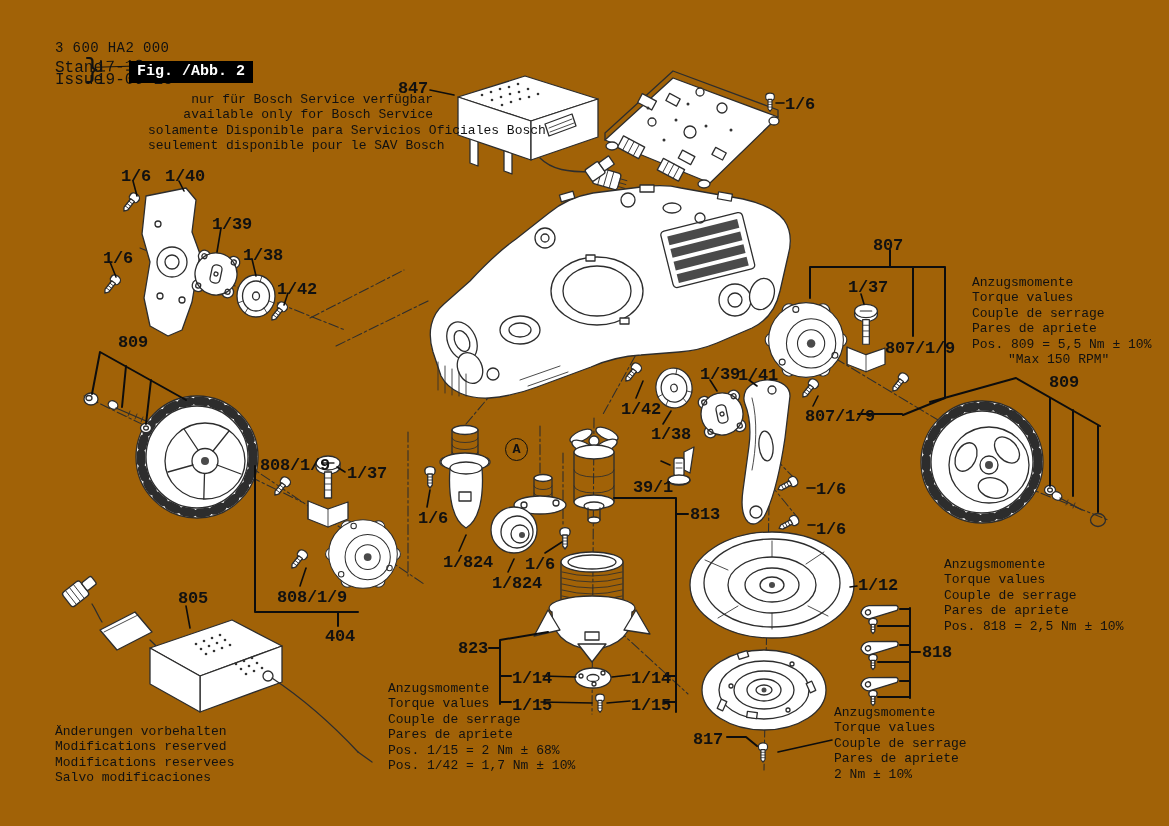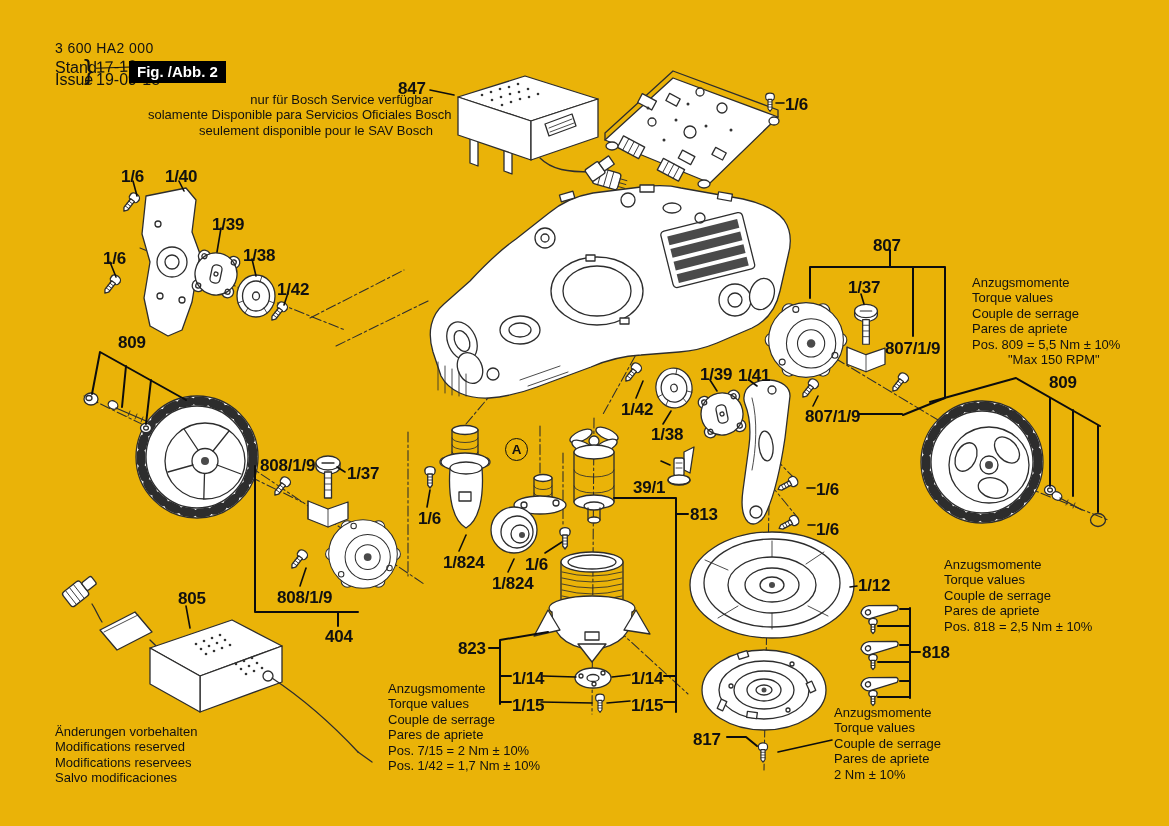--- a/index.html
+++ b/index.html
@@ -1,17 +1,17 @@
 <!DOCTYPE html>
 <html><head>
 <meta charset="utf-8">
 <style>
   html,body{margin:0;padding:0;background:#fff}
-  .stage{position:relative;width:1169px;height:826px;background:#eab308;overflow:hidden;
-         font-family:Liberation Sans, sans-serif;color:#111}
+  .stage{position:relative;width:1169px;height:826px;background:#a16207;overflow:hidden;
+         font-family:Liberation Mono, monospace;color:#111}
   .art{position:absolute;left:0;top:0}
   .art path,.art line,.art circle,.art ellipse,.art rect,.art polygon,.art polyline
       {stroke:#2d2d2d;stroke-width:1.3;fill:none;stroke-linejoin:round;stroke-linecap:round}
   .art .f{fill:#fff}
   .art .dk{fill:#4a4a4a;stroke:none}
   .art .dot{fill:#333;stroke:none}
   .art .dd{stroke-dasharray:10 3 2.5 3;stroke-width:1.05}
   .art .bk{stroke:#0d0d0d;stroke-width:2;fill:none}
   .art .ldr{stroke:#0d0d0d;stroke-width:1.6}
   .art .thin{stroke-width:.85}
@@ -501,20 +501,21 @@
   <div class="hsm" style="left:55px;top:62px">Stand</div>
   <div class="hsm" style="left:55px;top:74px">Issue</div>
   <div class="brace">}</div>
   <div class="hsm" style="left:96px;top:61px"><span class="struck">17-12</span></div>
   <div class="hsm" style="left:96px;top:74px">19-09-18</div>
   <div class="figbox">Fig. /Abb. 2</div>
 
   <div class="pl" style="left:398px;top:79px">847</div>
   <div class="nt r" style="left:148px;top:92px;width:285px">
     <div>nur für Bosch Service verfügbar</div>
+    <div>available only for Bosch Service</div>
     <div>solamente Disponible para Servicios Oficiales Bosch</div>
     <div>seulement disponible pour le SAV Bosch</div>
   </div>
 
   <div class="pl" style="left:121px;top:167px">1/6</div>
   <div class="pl" style="left:165px;top:167px">1/40</div>
   <div class="pl" style="left:212px;top:215px">1/39</div>
   <div class="pl" style="left:243px;top:246px">1/38</div>
   <div class="pl" style="left:103px;top:249px">1/6</div>
   <div class="pl" style="left:277px;top:280px">1/42</div>
@@ -566,21 +567,21 @@
     <div>Torque values</div>
     <div>Couple de serrage</div>
     <div>Pares de apriete</div>
     <div>Pos. 818 = 2,5 Nm ± 10%</div>
   </div>
   <div class="nt" style="left:388px;top:681px">
     <div>Anzugsmomente</div>
     <div>Torque values</div>
     <div>Couple de serrage</div>
     <div>Pares de apriete</div>
-    <div>Pos. 7/15 = 2 Nm ± 10%</div>
+    <div>Pos. 1/15 = 2 Nm ± 68%</div>
     <div>Pos. 1/42 = 1,7 Nm ± 10%</div>
   </div>
   <div class="nt" style="left:834px;top:705px">
     <div>Anzugsmomente</div>
     <div>Torque values</div>
     <div>Couple de serrage</div>
     <div>Pares de apriete</div>
     <div>2 Nm ± 10%</div>
   </div>
 

